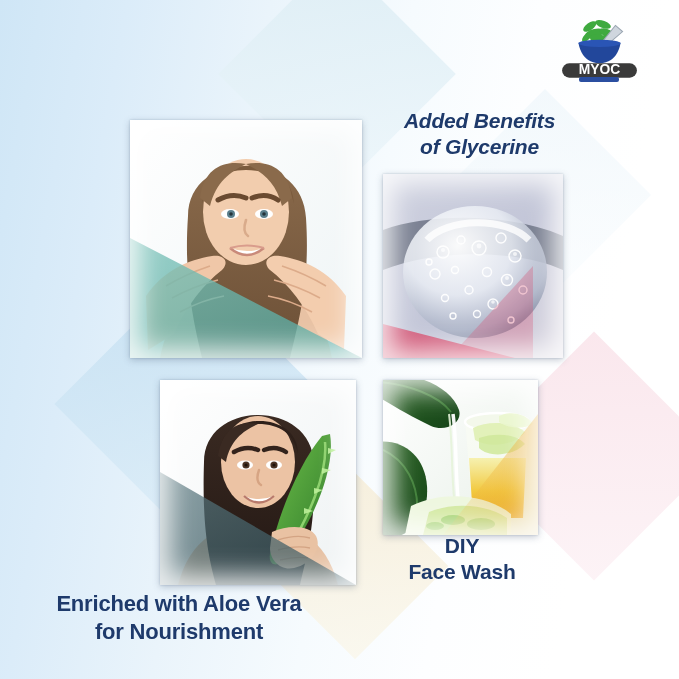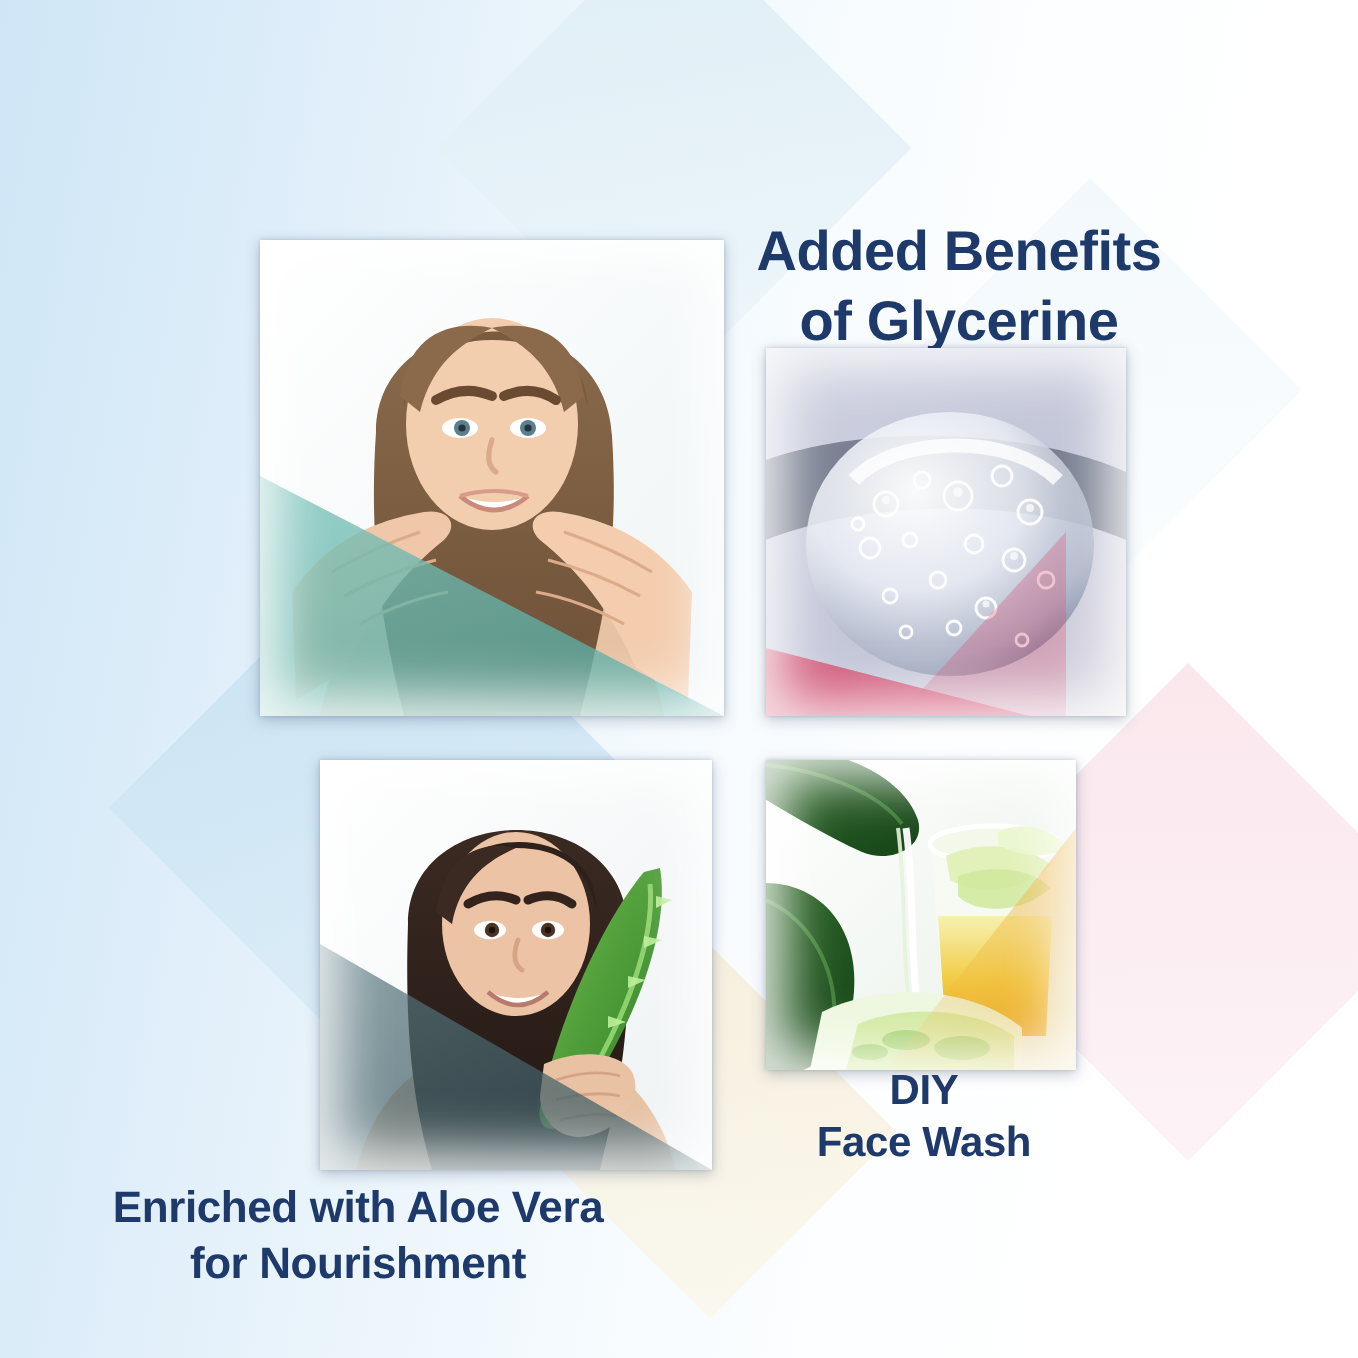--- a/index.html
+++ b/index.html
@@ -48,21 +48,21 @@
   
   .headline{
     position:absolute;
     color:#1e3a6b;
     font-weight:bold;
     line-height:1.26;
     white-space:pre-line;
     letter-spacing:-.2px;
   }
   #h-strengthen{left:0;top:52px;width:310px;text-align:center;font-size:23px;}
-  #h-glycerine{left:372px;top:108px;width:215px;text-align:center;font-size:28px;}
+  #h-glycerine{left:372px;top:108px;width:215px;text-align:center;font-size:21px;font-style:italic;}
   #h-aloe{left:14px;top:590px;width:330px;text-align:center;font-size:22px;}
   #h-diy{left:372px;top:533px;width:180px;text-align:center;font-size:21px;}
 
   
   .tile{
     position:absolute;
     overflow:hidden;
     background:#ffffff;
     box-shadow:0 2px 7px rgba(60,80,110,.30), 0 0 2px rgba(60,80,110,.25);
   }
@@ -89,20 +89,42 @@
 <body>
 
 <div id="canvas">
 
   <div class="diamond dia-top"></div>
   <div class="diamond dia-midright"></div>
   <div class="diamond dia-left"></div>
   <div class="diamond dia-right"></div>
   <div class="diamond dia-bottom"></div>
 
+  <div id="logo">
+    <svg viewBox="0 0 160 128" width="82" height="66">
+
+      <g fill="#3faa3f">
+        <ellipse cx="62" cy="20" rx="15" ry="7" transform="rotate(-35 62 20)"></ellipse>
+        <ellipse cx="88" cy="16" rx="16" ry="7" transform="rotate(20 88 16)"></ellipse>
+        <ellipse cx="72" cy="33" rx="19" ry="8" transform="rotate(-12 72 33)"></ellipse>
+        <ellipse cx="97" cy="34" rx="17" ry="8" transform="rotate(28 97 34)"></ellipse>
+        <ellipse cx="57" cy="40" rx="13" ry="6" transform="rotate(-45 57 40)"></ellipse>
+        <ellipse cx="82" cy="44" rx="20" ry="8" transform="rotate(6 82 44)"></ellipse>
+      </g>
+
+      <path d="M112 18 L126 30 L96 56 L88 48 Z" fill="#cfd6de" stroke="#9aa5b1" stroke-width="2"></path>
+
+      <path d="M40 52 H122 C122 52 118 92 81 92 C44 92 40 52 40 52 Z" fill="#22479b"></path>
+      <ellipse cx="81" cy="53" rx="41" ry="7" fill="#2a55b5"></ellipse>
+
+      <rect x="8" y="92" width="146" height="28" rx="14" fill="#3a3a3a"></rect>
+      <text x="81" y="113" font-family="Liberation Sans, sans-serif" font-size="27" font-weight="bold" fill="#ffffff" text-anchor="middle">MYOC</text>
+    </svg>
+    <div class="bar"></div>
+  </div>
 
 
   <div class="headline" id="h-glycerine">Added Benefits
 of Glycerine</div>
 
   <div class="headline" id="h-diy">DIY
 Face Wash</div>
 
   <div class="headline" id="h-aloe">Enriched with Aloe Vera
 for Nourishment</div>

